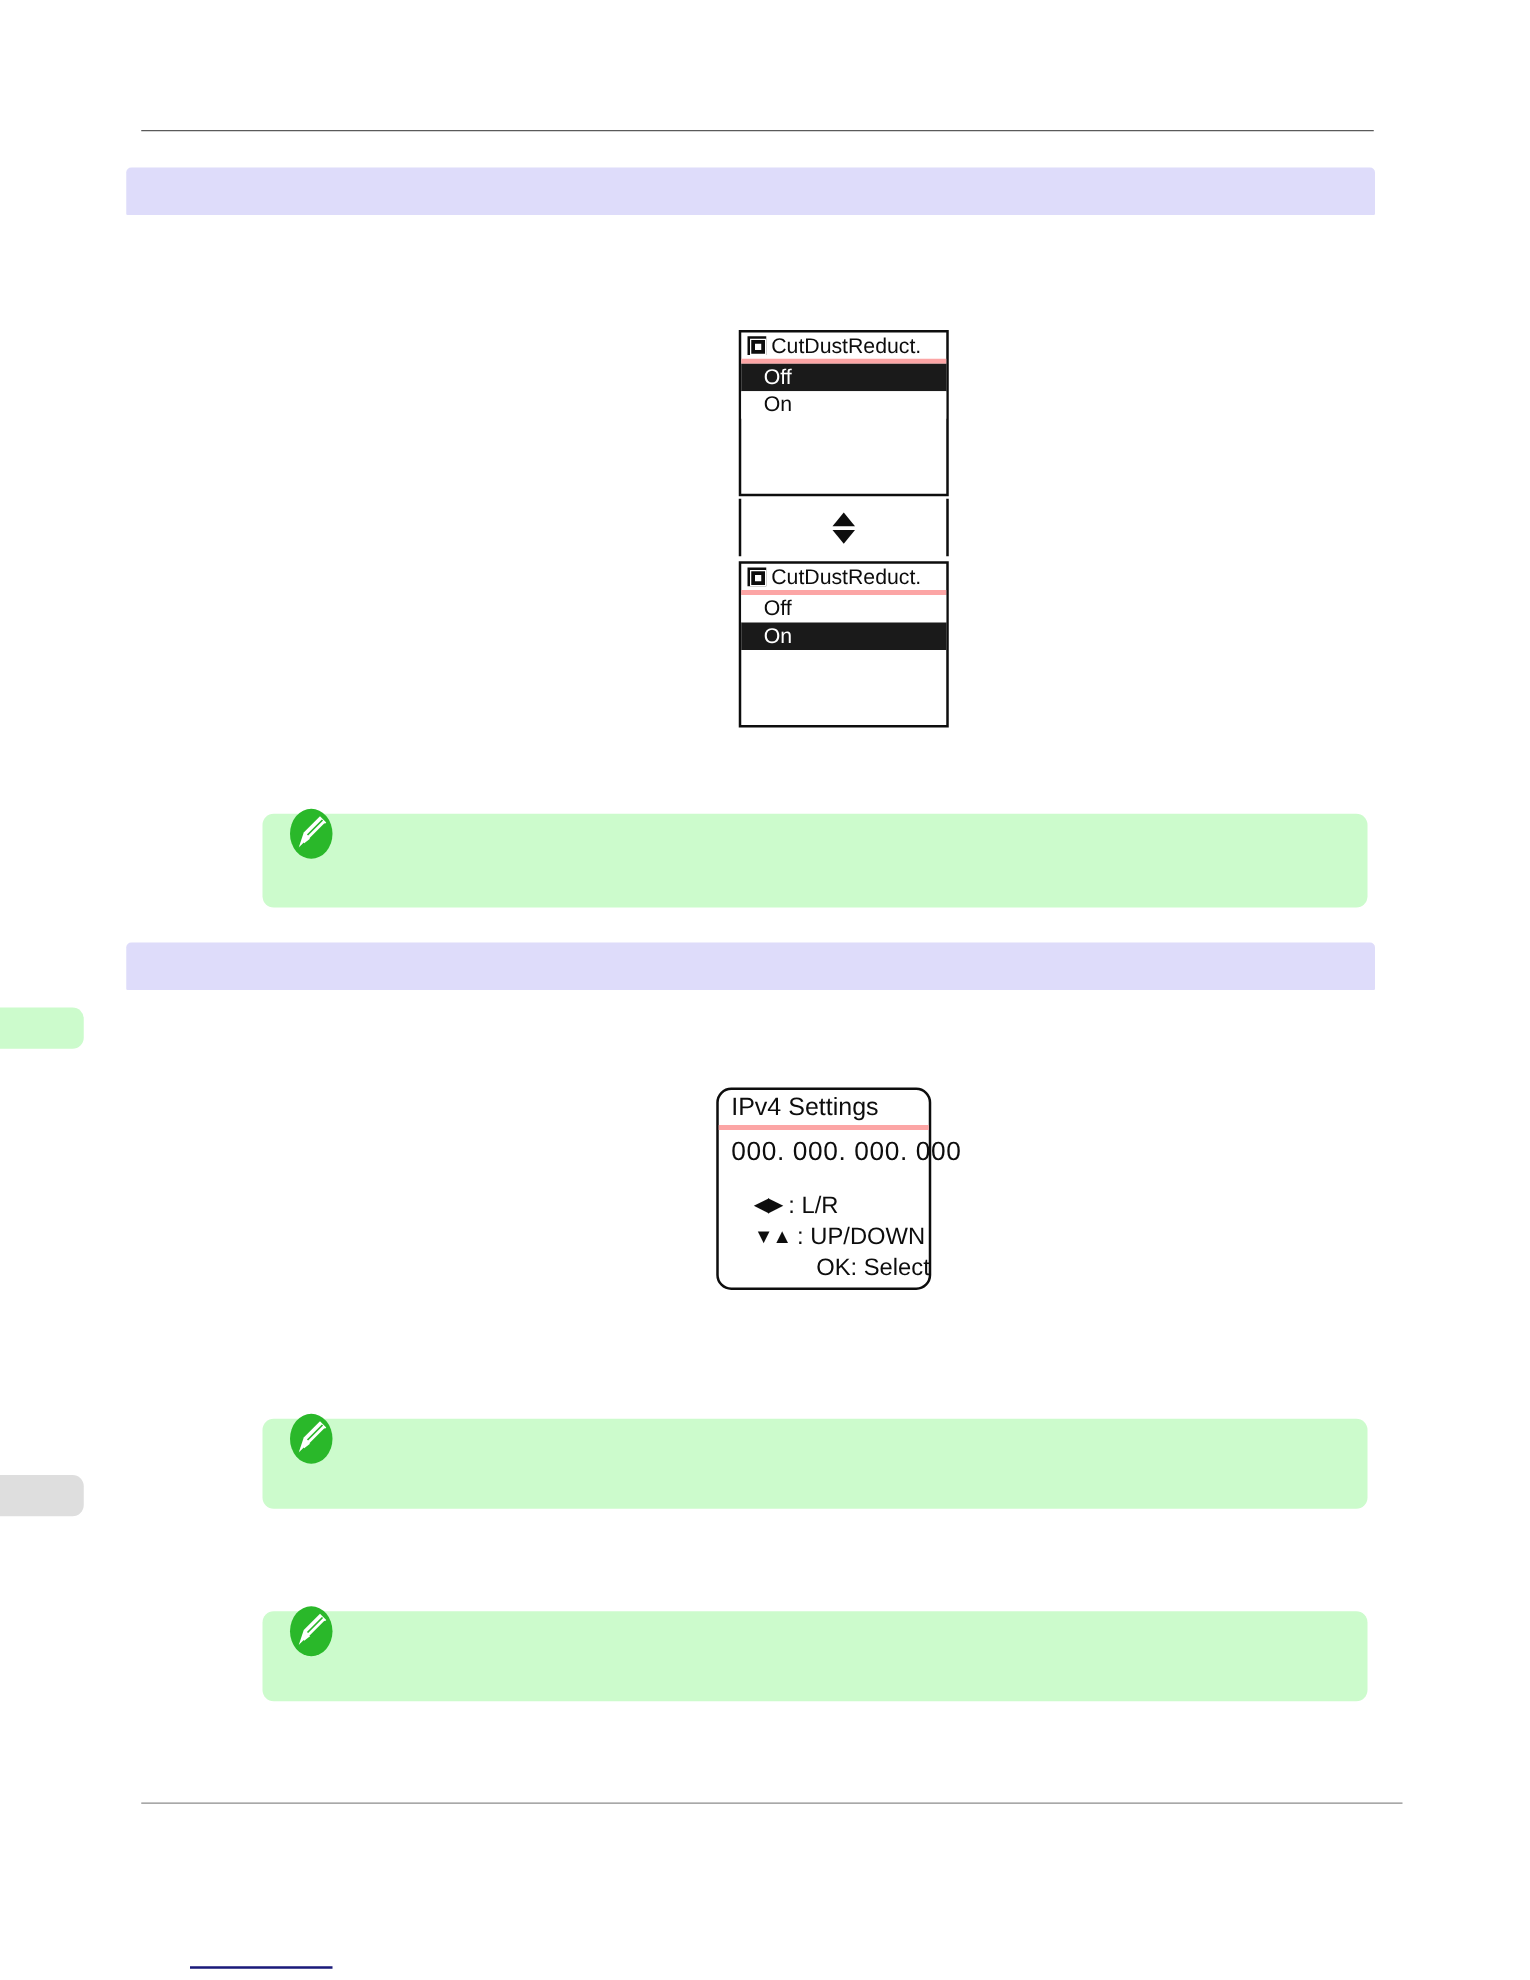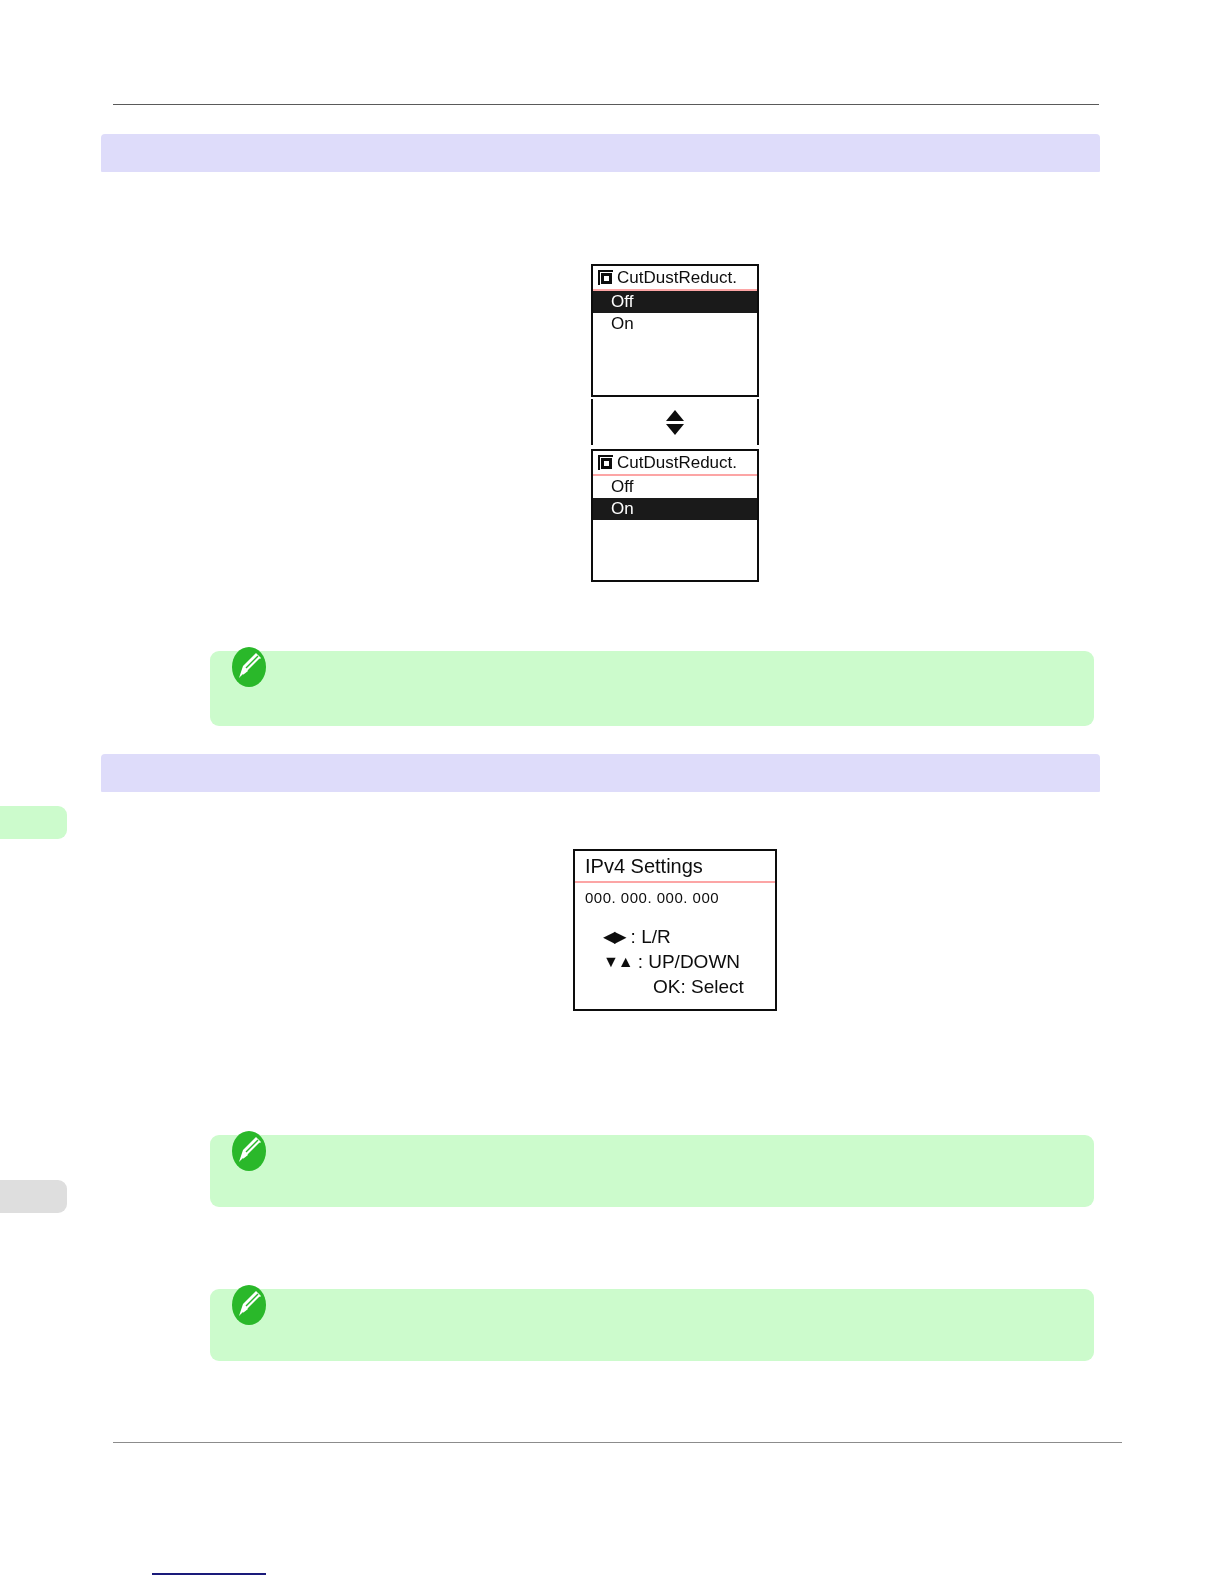--- a/index.html
+++ b/index.html
@@ -80,21 +80,21 @@
   
   .lcd {
     position: absolute;
     background: #ffffff;
     border: 2px solid #0d0d0d;
     font-family: "Liberation Sans", sans-serif;
   }
 
   .lcd-title {
     height: 25px;
-    border-bottom: 2px solid #fca5a5;
+    border-bottom: 4px solid #fca5a5;
     display: flex;
     align-items: center;
     padding-left: 5px;
     font-size: 17px;
     color: #0d0d0d;
     line-height: 19px;
     white-space: nowrap;
   }
   .lcd-title.plain {
     padding-left: 10px;
@@ -163,21 +163,21 @@
     width: 0; height: 0;
     border-left: 9px solid transparent;
     border-right: 9px solid transparent;
   }
   .arrow-up   { border-bottom: 11px solid #0d0d0d; margin-bottom: 3px; }
   .arrow-down { border-top: 11px solid #0d0d0d; }
 
   
   .ip-value {
     padding: 6px 0 0 10px;
-    font-size: 15px;
+    font-size: 21px;
     letter-spacing: 0.5px;
     color: #0d0d0d;
     white-space: nowrap;
   }
   .ip-help {
     padding: 18px 0 0 0;
     font-size: 19px;
     color: #0d0d0d;
     line-height: 25px;
   }
@@ -281,21 +281,21 @@
     <span class="section-bar-label"></span>
   </div>
 
   <div class="edge-tab" id="edge-tab-green">
     <span></span>
   </div>
   <div class="edge-tab" id="edge-tab-gray">
     <span></span>
   </div>
 
-  <div class="lcd" id="lcd-ipv4" style="left:573px; top:849px; width:204px; height:162px;">
+  <div class="lcd" id="lcd-ipv4" style="left:573px; top:870px; width:172px; height:162px;border-radius:12px;">
     <div class="lcd-title plain">
       <span>IPv4 Settings</span>
     </div>
     <div class="ip-value">000. 000. 000. 000</div>
     <div class="ip-help">
       <div class="ip-help-line">
         <span class="ip-help-glyph">◀▶</span>
         <span>: L/R</span>
       </div>
       <div class="ip-help-line">

